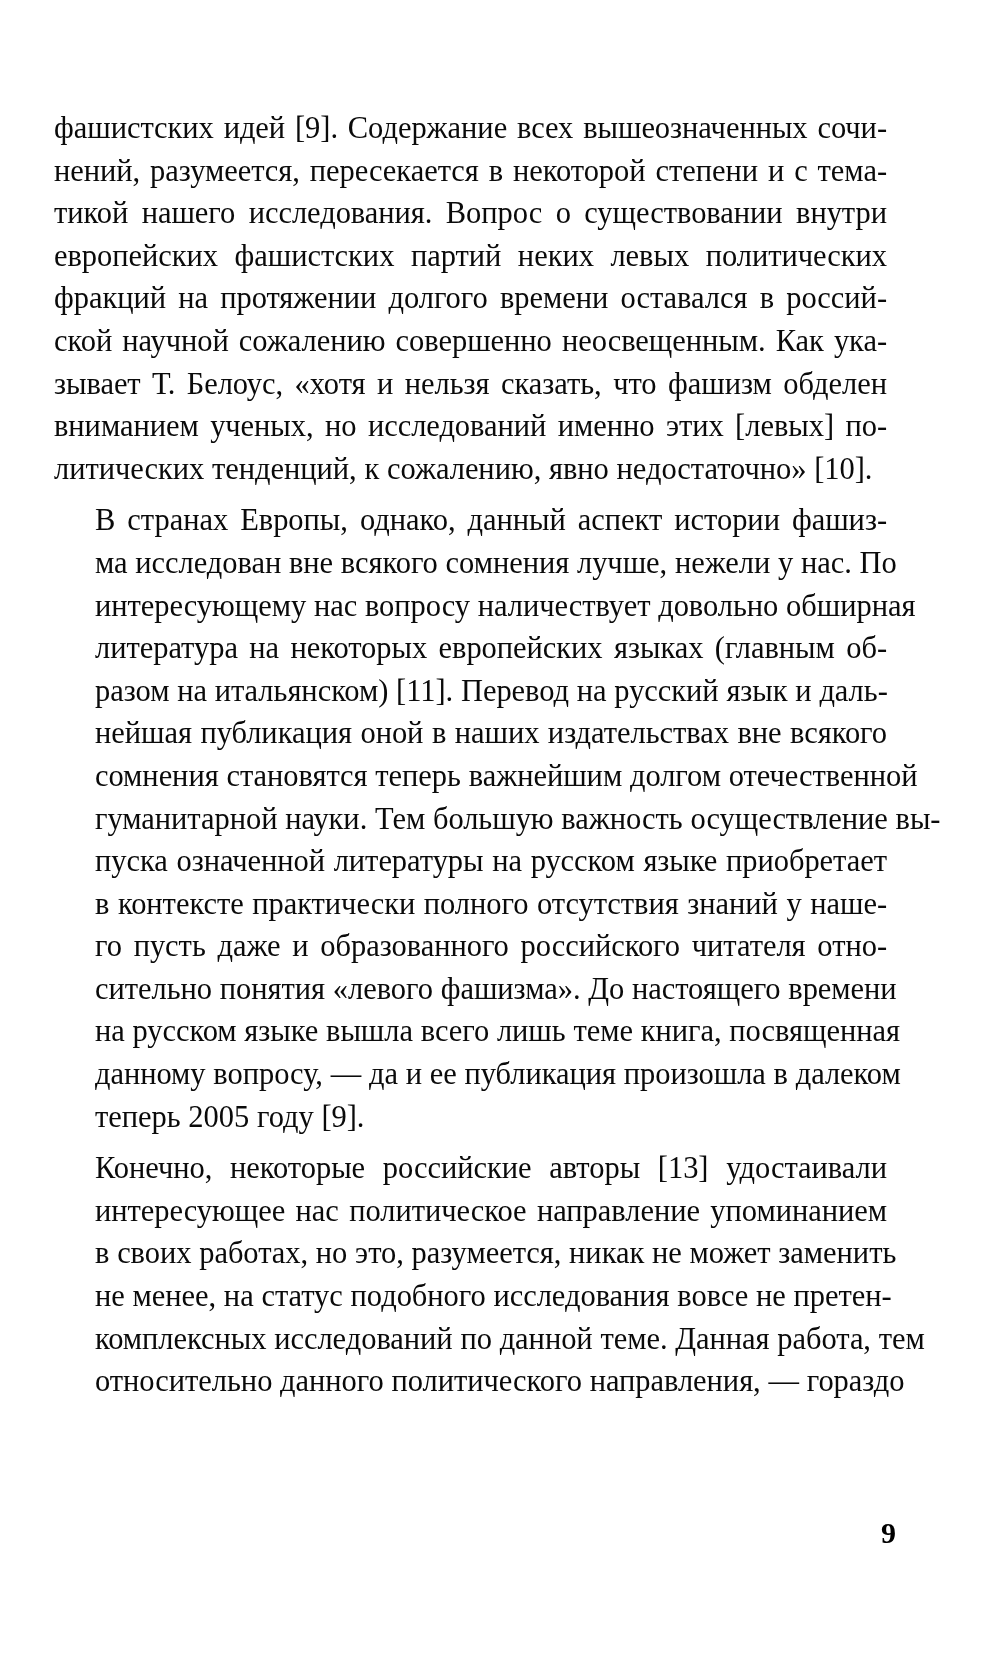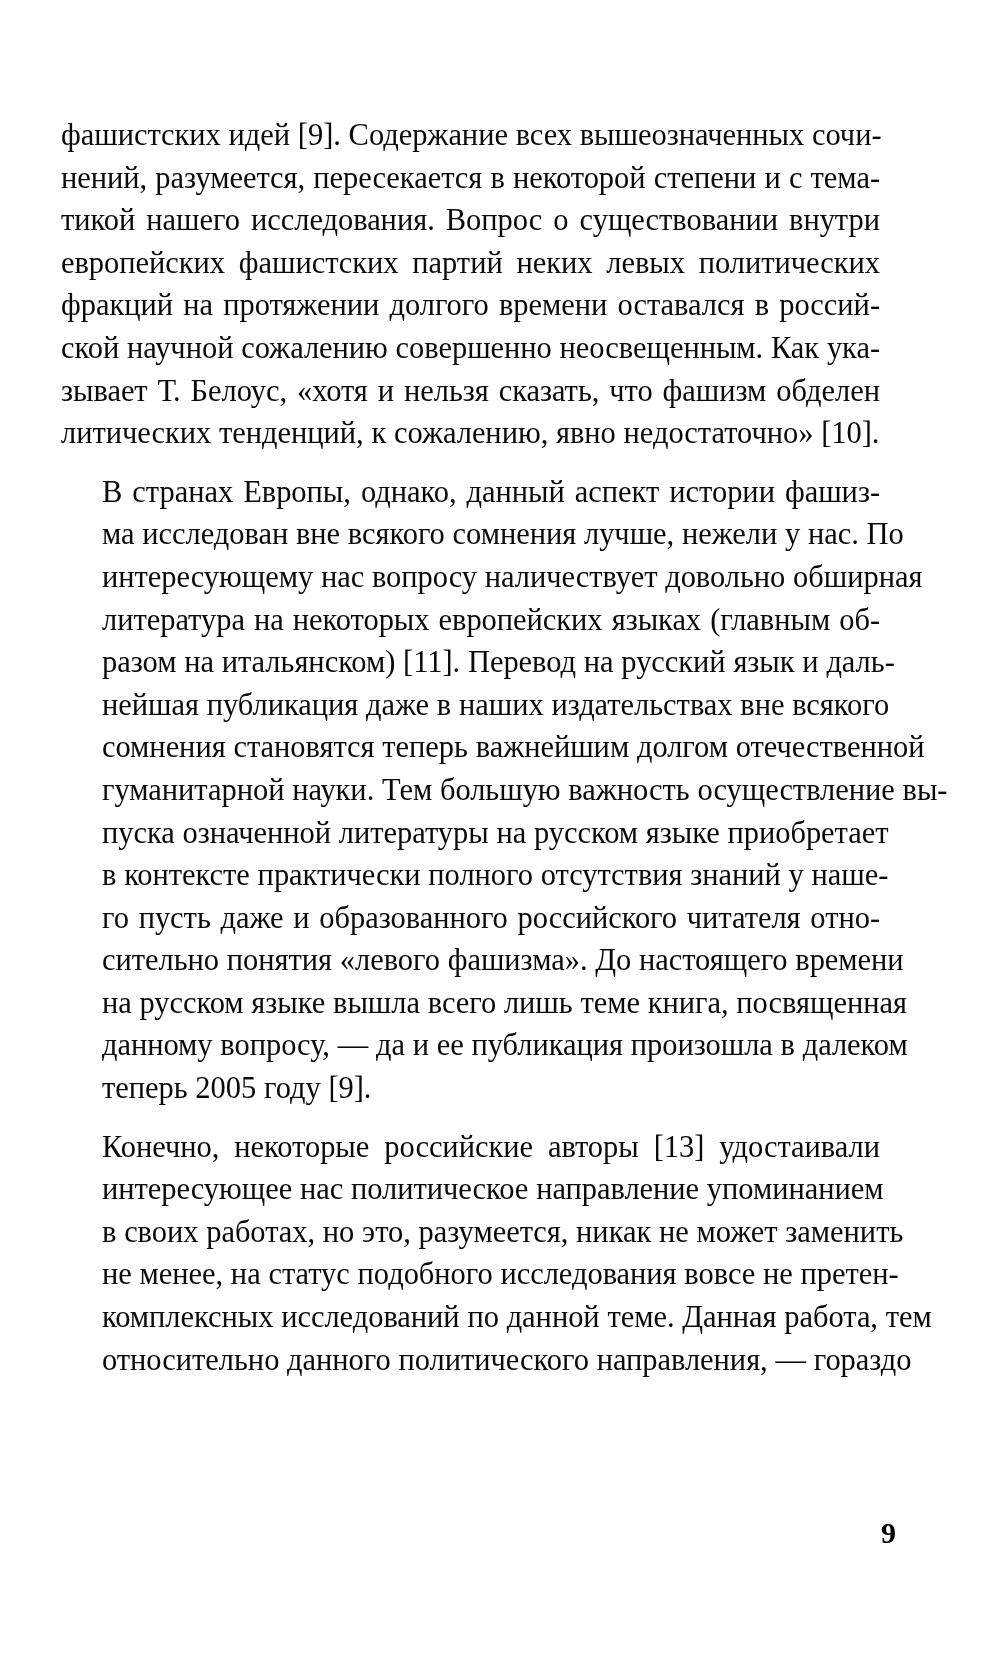--- a/index.html
+++ b/index.html
@@ -22,21 +22,21 @@
 
   
   .text-block {
     position: absolute;
     left: 45px;
     top: 98px;
     width: 851px;
   }
 
   .para {
-    margin: 16px;
+    margin: 9px;
     text-align: justify;
     text-justify: inter-word;
     font-size: 30.5px;
     line-height: 42.6px;
     letter-spacing: -0.05px;
     word-spacing: 0.2px;
     hyphens: manual;
     -webkit-hyphens: manual;
   }
 
@@ -86,30 +86,31 @@
   <div class="text-block">
 
     <p class="para continuation">
       <span class="ln">фашистских идей [9]. Содержание всех вышеозначенных сочи-</span>
       <span class="ln">нений, разумеется, пересекается в некоторой степени и с тема-</span>
       <span class="ln">тикой нашего исследования. Вопрос о существовании внутри</span>
       <span class="ln">европейских фашистских партий неких левых политических</span>
       <span class="ln">фракций на протяжении долгого времени оставался в россий-</span>
       <span class="ln">ской научной сожалению совершенно неосвещенным. Как ука-</span>
       <span class="ln">зывает Т. Белоус, «хотя и нельзя сказать, что фашизм обделен</span>
+      <span class="ln">вниманием ученых, но исследований именно этих [левых] по-</span>
       <span class="ln last">литических тенденций, к сожалению, явно недостаточно» [10].</span>
     </p>
 
     <p class="para indented">
       <span class="ln indent">В странах Европы, однако, данный аспект истории фашиз-</span>
       <span class="ln">ма исследован вне всякого сомнения лучше, нежели у нас. По</span>
       <span class="ln">интересующему нас вопросу наличествует довольно обширная</span>
       <span class="ln">литература на некоторых европейских языках (главным об-</span>
       <span class="ln">разом на итальянском) [11]. Перевод на русский язык и даль-</span>
-      <span class="ln">нейшая публикация даже в наших издательствах вне всякого</span>
+      <span class="ln">нейшая публикация оной в наших издательствах вне всякого</span>
       <span class="ln">сомнения становятся теперь важнейшим долгом отечественной</span>
       <span class="ln">гуманитарной науки. Тем большую важность осуществление вы-</span>
       <span class="ln">пуска означенной литературы на русском языке приобретает</span>
       <span class="ln">в контексте практически полного отсутствия знаний у наше-</span>
       <span class="ln">го пусть даже и образованного российского читателя отно-</span>
       <span class="ln">сительно понятия «левого фашизма». До настоящего времени</span>
       <span class="ln">на русском языке вышла всего лишь теме книга, посвященная</span>
       <span class="ln">данному вопросу, — да и ее публикация произошла в далеком</span>
       <span class="ln last">теперь 2005 году [9].</span>
     </p>

